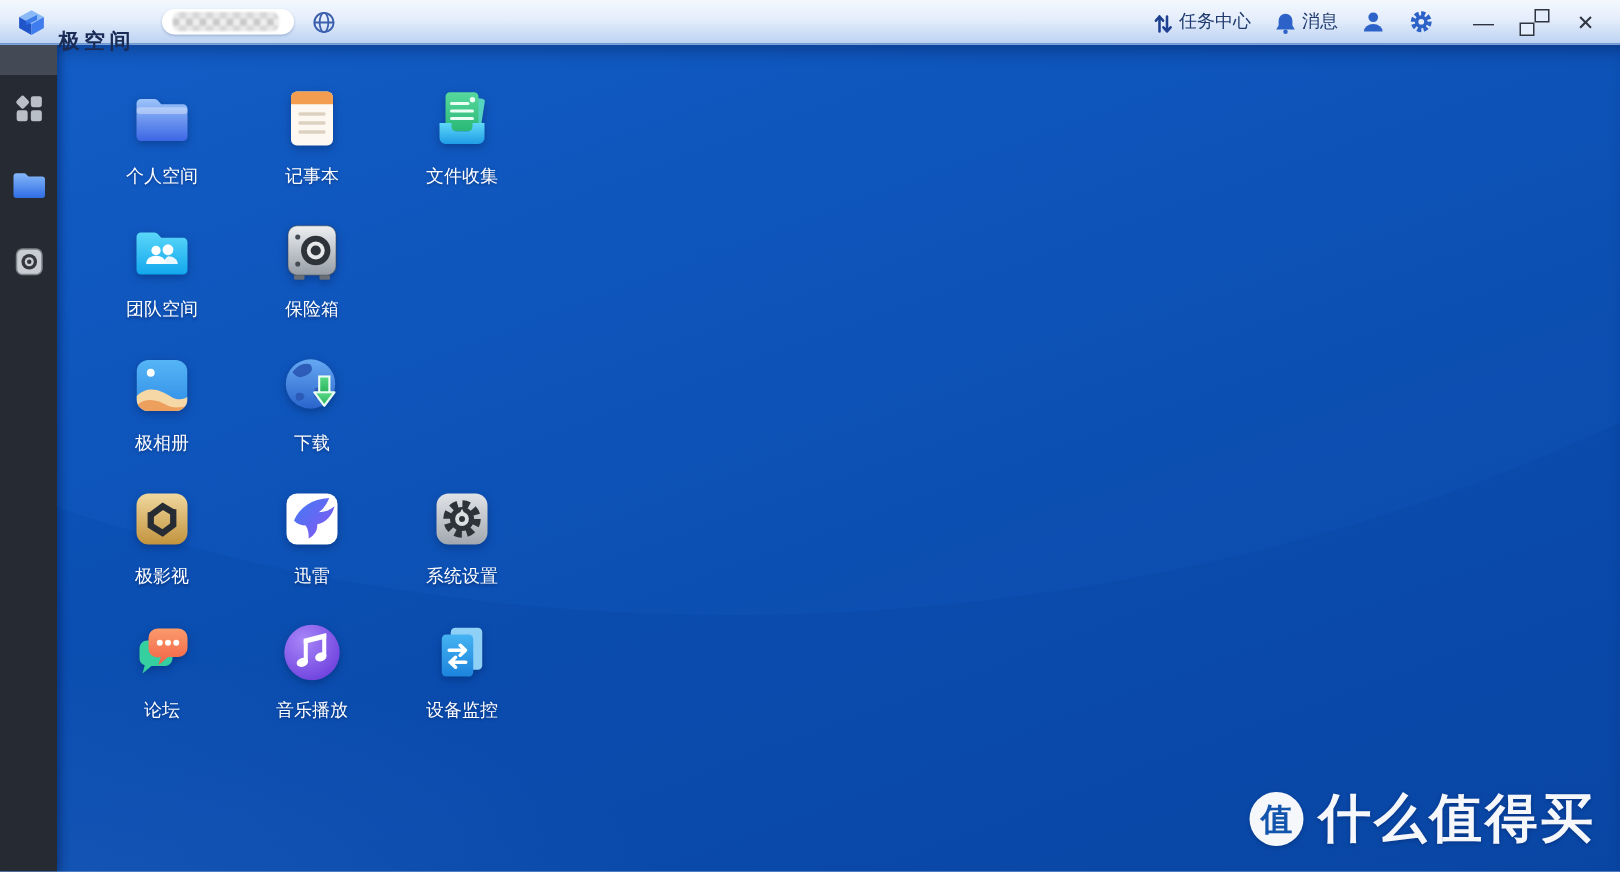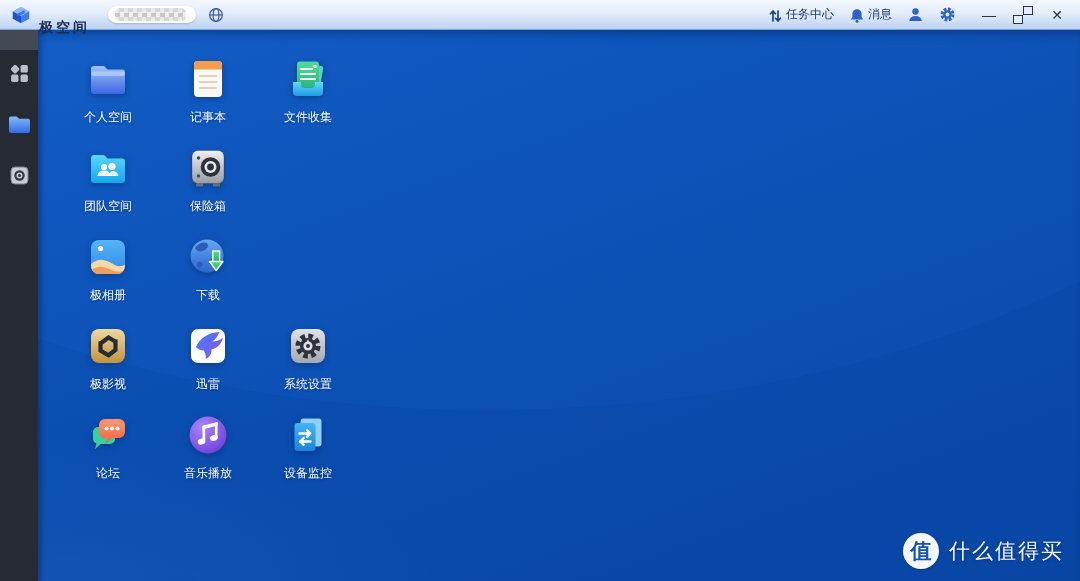--- a/index.html
+++ b/index.html
@@ -62,21 +62,21 @@
   .app-label { margin-top:7px; font-size:12px; color:#fff;
     text-shadow:0 1px 2px rgba(0,25,80,.55); white-space:nowrap; }
 
   
   #watermark { position:absolute; right:16px; bottom:12px; display:flex; align-items:center;
     gap:10px; z-index:6; opacity:.96; }
   .wm-badge { width:36px; height:36px; border-radius:50%; background:#fff;
     display:flex; align-items:center; justify-content:center;
     font-size:21px; font-weight:bold; color:#1456ae;
     box-shadow:0 1px 3px rgba(0,20,60,.3); }
-  .wm-text { font-size:21px; font-weight:normal; color:#fff; letter-spacing:2px;
+  .wm-text { font-size:35px; font-weight:bold; color:#fff; letter-spacing:2px;
     text-shadow:0 1px 3px rgba(0,25,80,.45); }
 </style>
 </head>
 <body>
 
 <div id="stage">
 
   <div id="titlebar">
     <svg class="brand-logo" viewBox="0 0 24 24">
       <path d="M3 8 L12 3 L21 8 L12 13 z" fill="#8ab9f8"></path>

